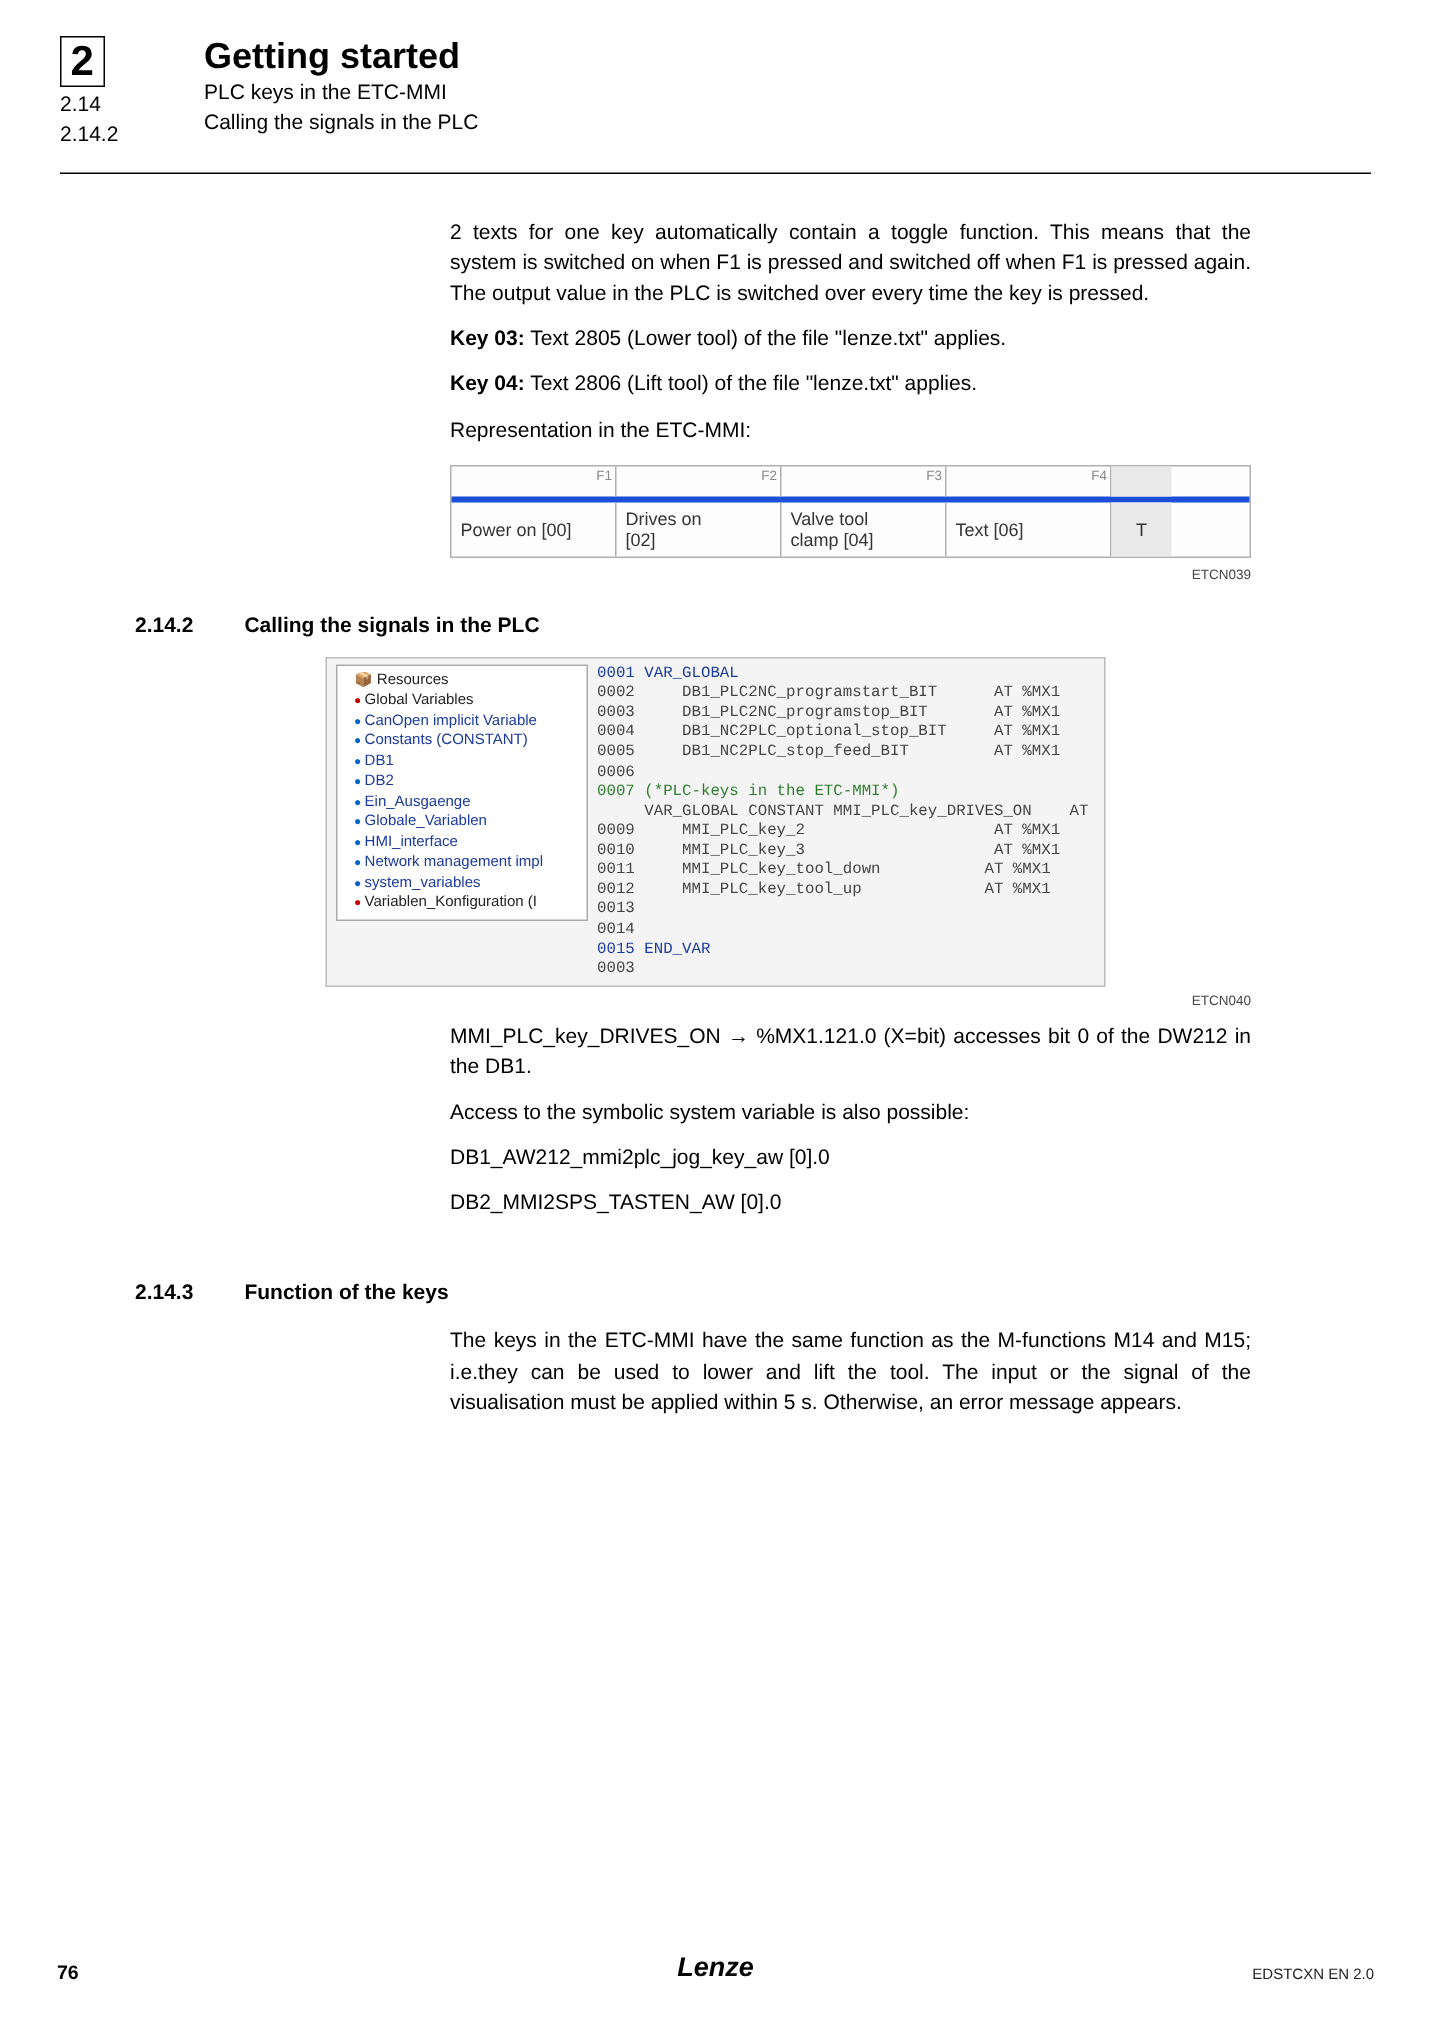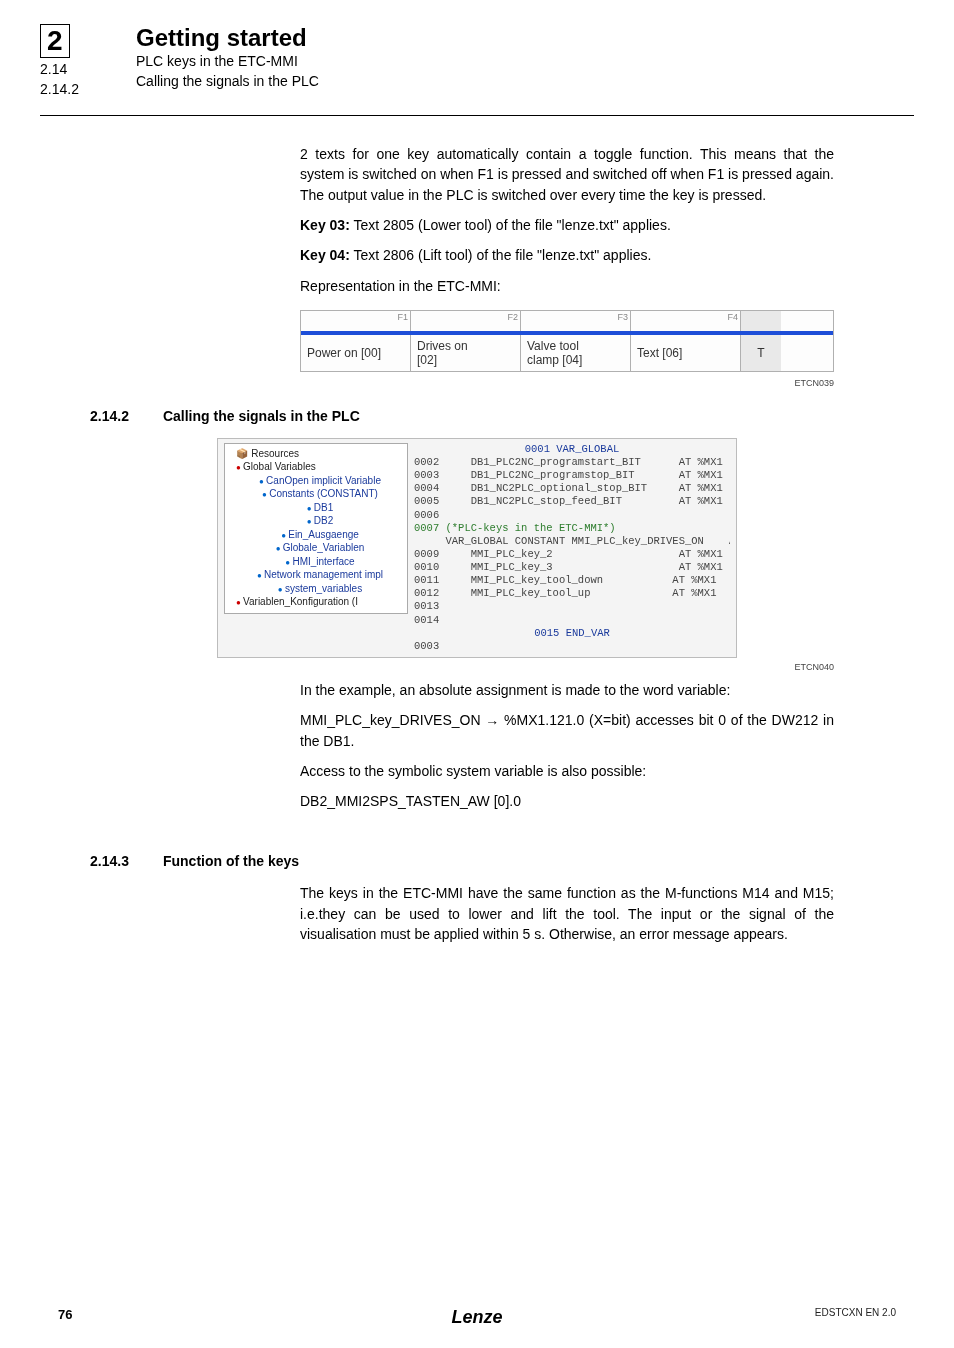--- a/index.html
+++ b/index.html
@@ -105,24 +105,24 @@
       border: 1px solid #bcbcbc;
       background: #f4f4f4;
       font-family: "Courier New", monospace;
       font-size: 10.5px;
       color: #444;
       padding: 4px 6px;
       line-height: 1.25;
       filter: blur(0.3px);
     }
     .code-fig .green { color: #2e7d2e; }
-    .code-fig .blue { color: #1a3a9c; text-align: center; }
+    .code-fig .blue { color: #1a3a9c; }
     .code-tree {
       float: left;
-      width: 184px;
+      width: 168px;
       background: #fff;
       border: 1px solid #aaa;
       margin-right: 6px;
       padding: 3px;
       font-family: Tahoma, sans-serif;
       font-size: 10px;
       color: #222;
     }
     .tree-item { padding-left: 8px; margin: 1px 0; white-space: nowrap; overflow: hidden; }
     .tree-item::before { content: "● "; color: #c00; font-size:8px;}
@@ -133,22 +133,22 @@
     }
     .code-row { white-space: pre; }
     .clear { clear: both; }
     .section-3 { margin-top: 42px; }
     .footer {
       position: absolute;
       bottom: 26px;
       left: 0; right: 0;
       display: flex;
       justify-content: space-between;
-      align-items: flex-start;
-      padding: 0 58px;
+      align-items: flex-end;
+      padding: 0 38px;
       font-size: 11px;
     }
     .footer .pagenum { font-weight: 700; font-size: 13px; }
     .footer .brand { font-weight: 700; font-size: 18px; font-style: italic; position:absolute; left:50%; transform:translateX(-50%);}
     .footer .docid { font-size: 10px; color: #222; }
   </style>
 </head>
 <body>
 
 <div class="header">
@@ -238,23 +238,23 @@
     <div class="code-row">0013</div>
     <div class="code-row">0014</div>
     <div class="code-row blue">0015 END_VAR</div>
     <div class="code-row">0003</div>
   </div>
   <div class="clear"></div>
 </div>
 <div class="fig-label">ETCN040</div>
 
 <div class="body-text" style="margin-top:8px;">
-  <p>In the example, an absolute assignment is made to the word variable:</p>
   <p>MMI_PLC_key_DRIVES_ON → %MX1.121.0 (X=bit) accesses bit 0 of the DW212 in the DB1.</p>
   <p>Access to the symbolic system variable is also possible:</p>
+  <p>DB1_AW212_mmi2plc_jog_key_aw [0].0</p>
   <p>DB2_MMI2SPS_TASTEN_AW [0].0</p>
 </div>
 
 <div class="section-heading section-3">
   <span>2.14.3</span>
   <span>Function of the keys</span>
 </div>
 <div class="body-text" style="margin-top:14px;">
   <p>The keys in the ETC-MMI have the same function as the M-functions M14 and M15; i.e.they can be used to lower and lift the tool. The input or the signal of the visualisation must be applied within 5 s. Otherwise, an error message appears.</p>
 </div>

